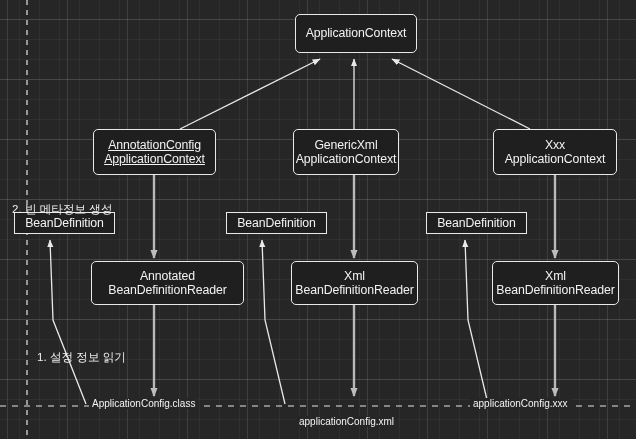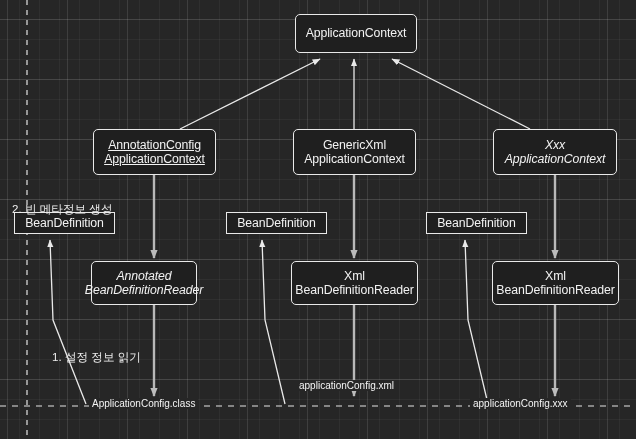--- a/index.html
+++ b/index.html
@@ -93,57 +93,57 @@
 
   <div class="node big" style="left:295px;top:14px;width:122px;height:39px;">
     <span class="lbl">ApplicationContext</span>
   </div>
 
   <div class="node big" style="left:93px;top:129px;width:123px;height:46px;text-decoration:underline;">
     <span class="lbl">AnnotationConfig
 ApplicationContext</span>
   </div>
 
-  <div class="node big" style="left:293px;top:129px;width:123px;height:46px;">
+  <div class="node big" style="left:293px;top:129px;width:106px;height:46px;">
     <span class="lbl">GenericXml
 ApplicationContext</span>
   </div>
 
-  <div class="node big" style="left:493px;top:129px;width:124px;height:46px;font-style:italic;">
+  <div class="node big" style="left:493px;top:129px;width:124px;height:46px;">
     <span class="lbl">Xxx
 ApplicationContext</span>
   </div>
 
   <div class="node pill" style="left:14px;top:212px;width:101px;height:22px;">
     <span class="lbl">BeanDefinition</span>
   </div>
 
   <div class="node pill" style="left:226px;top:212px;width:101px;height:22px;">
     <span class="lbl">BeanDefinition</span>
   </div>
 
   <div class="node pill" style="left:426px;top:212px;width:101px;height:22px;">
     <span class="lbl">BeanDefinition</span>
   </div>
 
-  <div class="node big" style="left:91px;top:261px;width:106px;height:44px;font-style:italic;">
+  <div class="node big" style="left:91px;top:261px;width:153px;height:44px;">
     <span class="lbl">Annotated
 BeanDefinitionReader</span>
   </div>
 
   <div class="node big" style="left:291px;top:261px;width:127px;height:44px;">
     <span class="lbl">Xml
 BeanDefinitionReader</span>
   </div>
 
   <div class="node big" style="left:492px;top:261px;width:127px;height:44px;">
     <span class="lbl">Xml
 BeanDefinitionReader</span>
   </div>
 
   <div class="note" style="left:12px;top:202px;">2. 빈 메타정보 생성</div>
-  <div class="note" style="left:52px;top:350px;">1. 설정 정보 읽기</div>
+  <div class="note" style="left:37px;top:350px;">1. 설정 정보 읽기</div>
 
   <div class="filelabel" style="left:89px;top:398px;">ApplicationConfig.class</div>
-  <div class="filelabel" style="left:296px;top:380px;">applicationConfig.xml</div>
+  <div class="filelabel" style="left:296px;top:416px;">applicationConfig.xml</div>
   <div class="filelabel" style="left:470px;top:398px;">applicationConfig.xxx</div>
 
 </div>
 
 </body></html>

